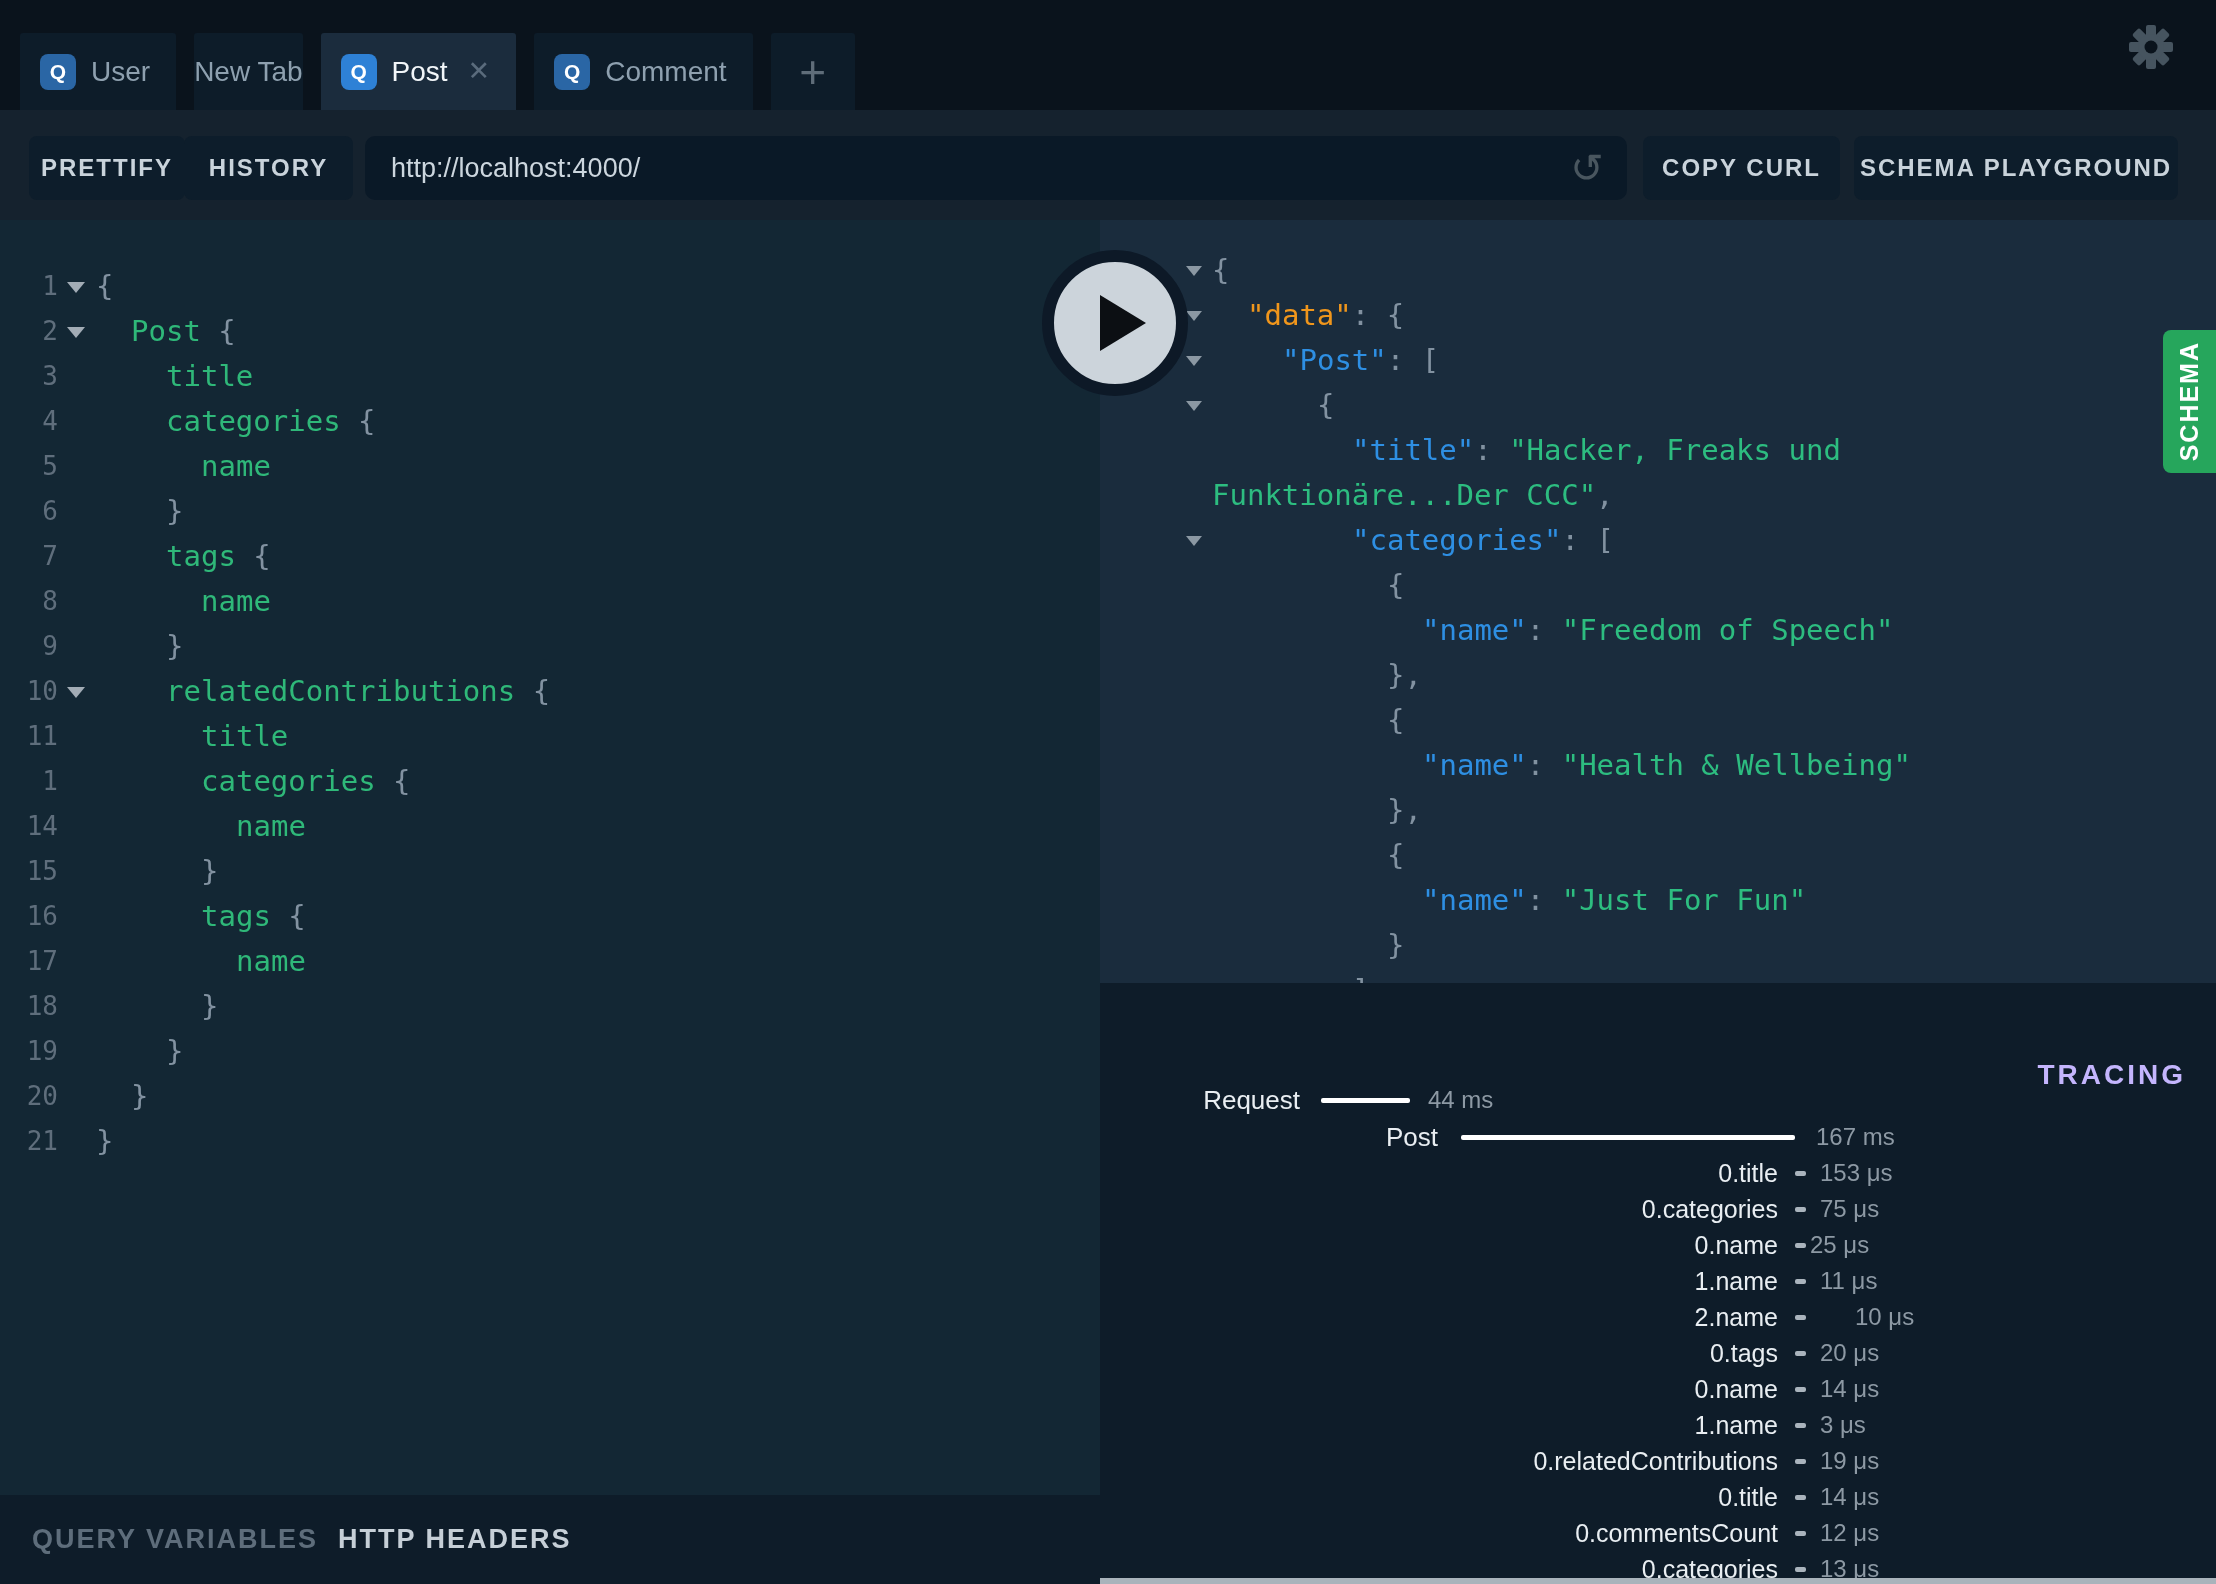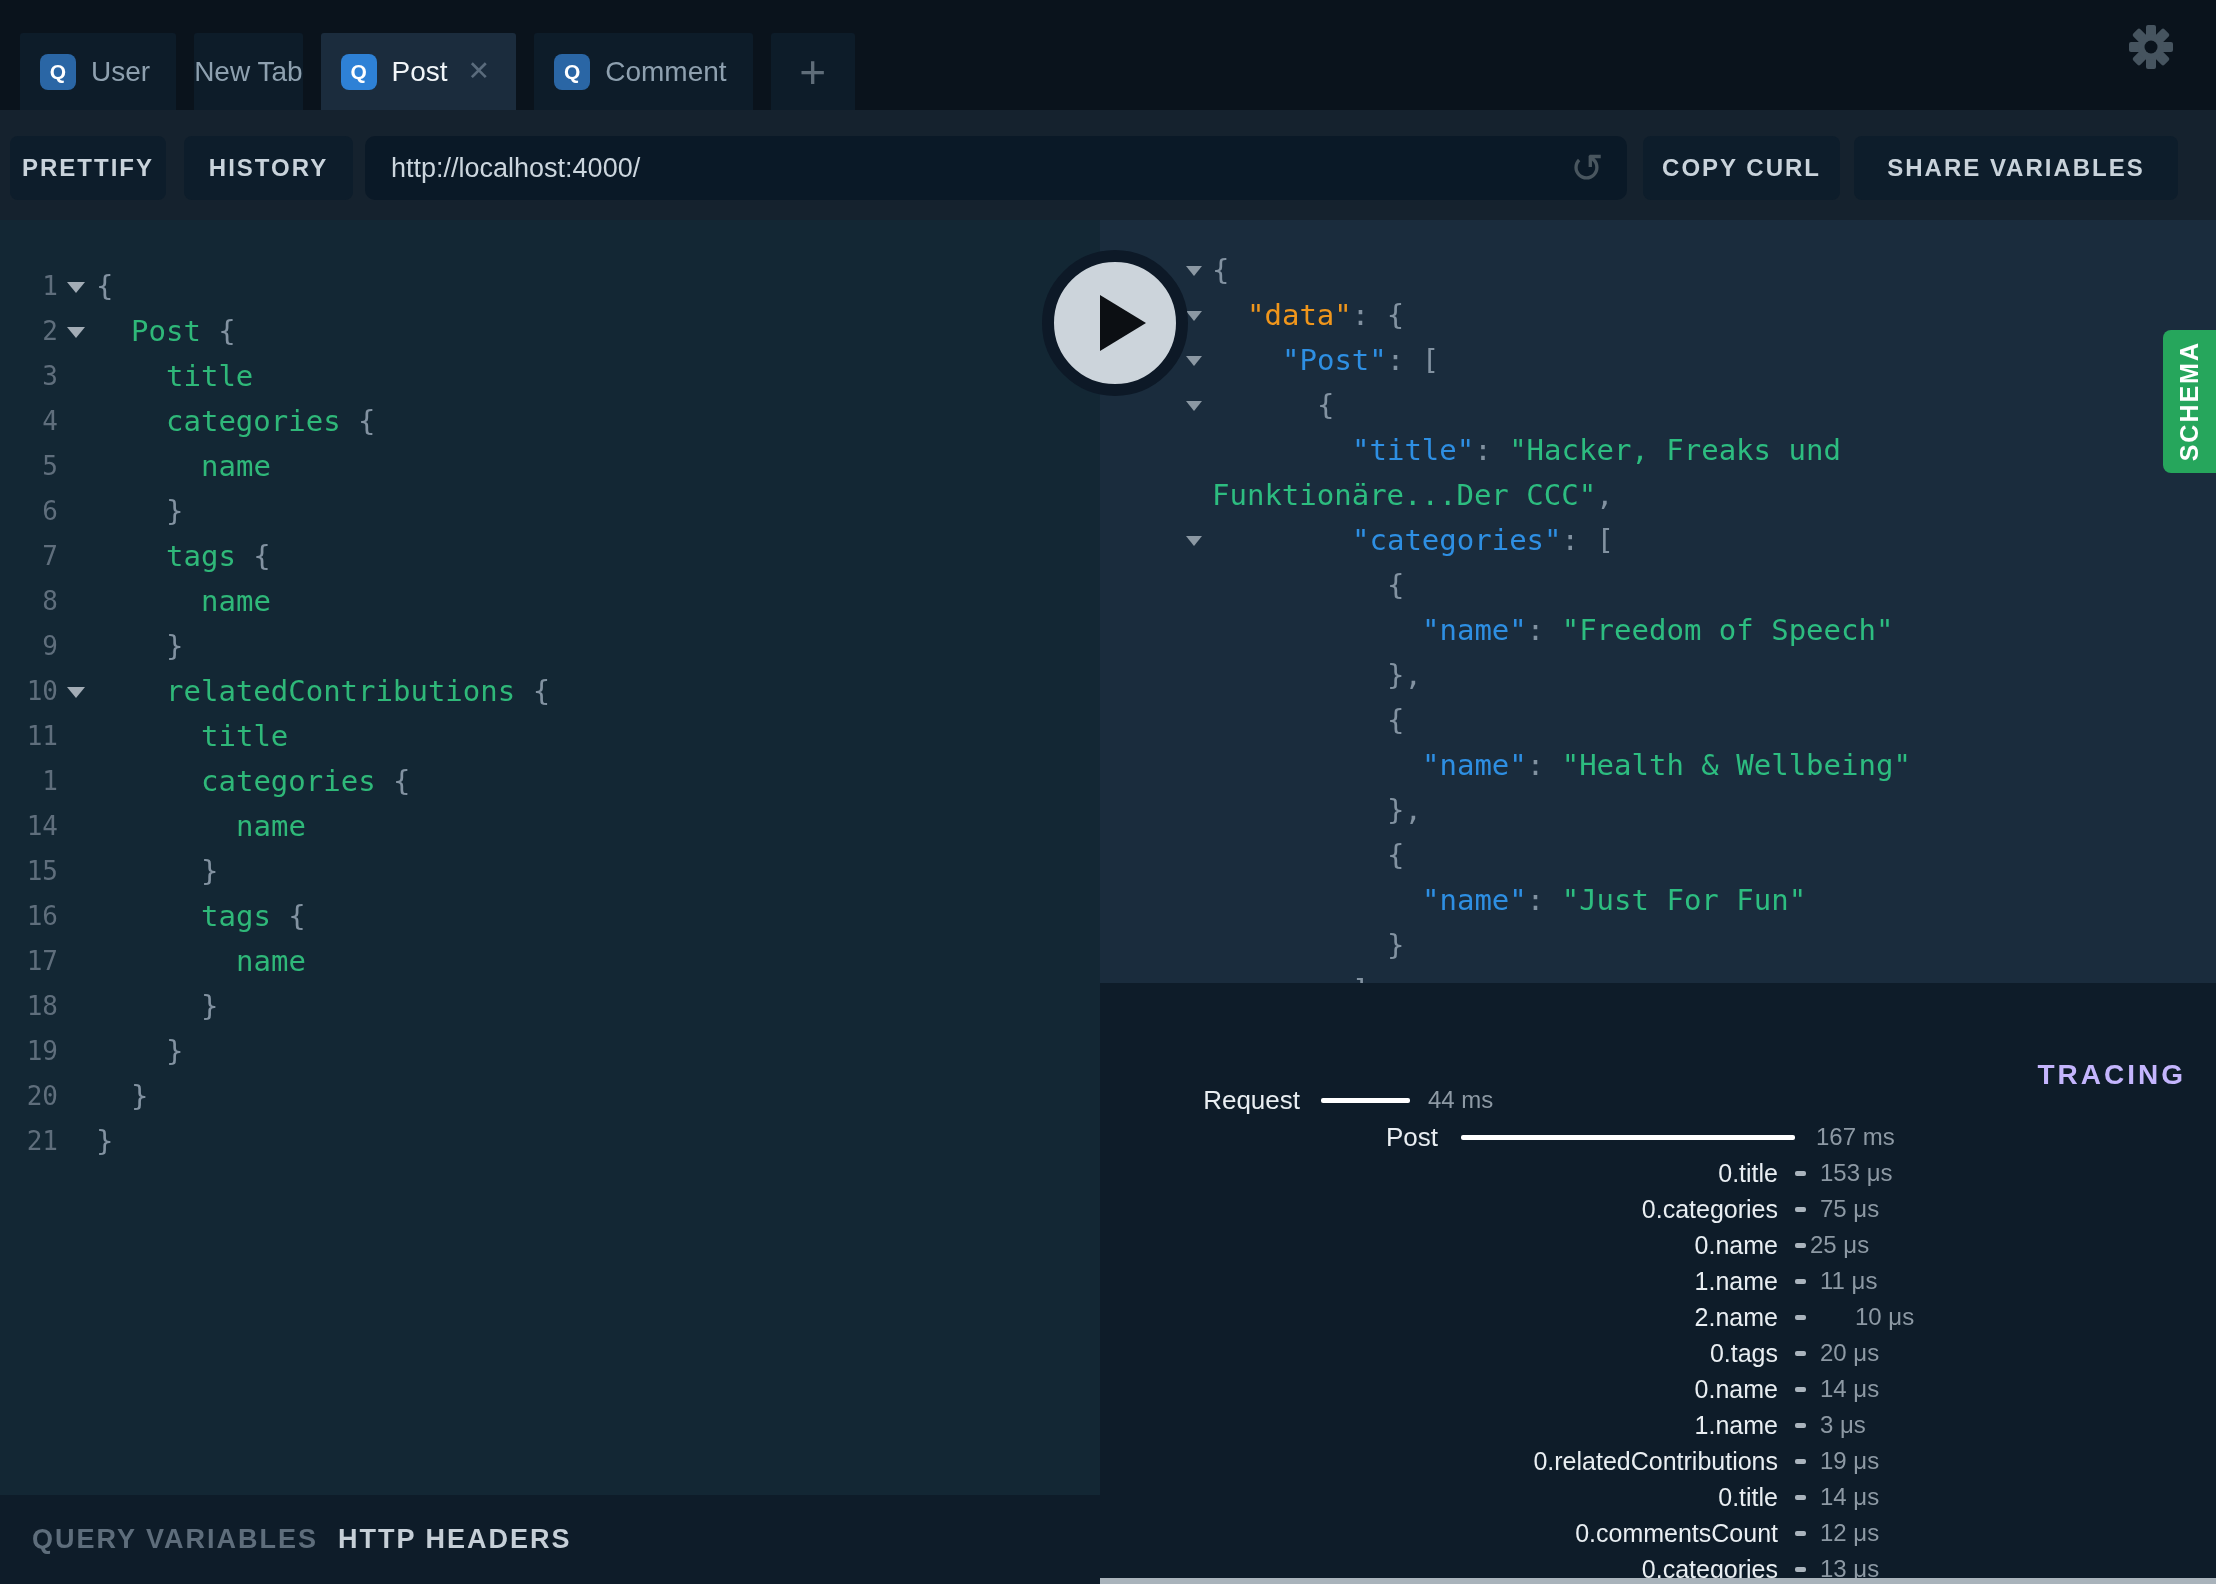--- a/index.html
+++ b/index.html
@@ -30,21 +30,21 @@
     display:flex;align-items:center;justify-content:center;border-radius:3px 3px 0 0;cursor:pointer;
   }
   .gear{position:absolute;left:2127px;top:23px;width:48px;height:48px;cursor:pointer;}
   
   .toolbar{position:absolute;left:0;top:110px;width:2216px;height:110px;background:#15222e;}
   .tb-btn{
     position:absolute;top:26px;height:64px;background:#0d1d2b;border-radius:8px;
     color:#c9d3db;font-size:24px;font-weight:bold;letter-spacing:2px;
     display:flex;align-items:center;justify-content:center;cursor:pointer;white-space:nowrap;
   }
-  #btn-prettify{left:10px;width:156px;}
+  #btn-prettify{left:29px;width:156px;}
   #btn-history{left:184px;width:169px;}
   #btn-copycurl{left:1643px;width:197px;}
   #btn-share{left:1854px;width:324px;}
   .url-wrap{position:absolute;left:365px;top:26px;width:1262px;height:64px;}
   .url-input{
     width:100%;height:100%;box-sizing:border-box;background:#0a1927;border:none;outline:none;
     border-radius:10px;color:#ccd6de;font-size:27px;padding:0 70px 0 26px;
     font-family:"Liberation Sans",sans-serif;
   }
   .refresh{
@@ -153,21 +153,21 @@
 </div>
 
 <div class="toolbar">
   <div class="tb-btn" id="btn-prettify">PRETTIFY</div>
   <div class="tb-btn" id="btn-history">HISTORY</div>
   <div class="url-wrap">
     <input class="url-input" value="http://localhost:4000/" style="">
     <div class="refresh">↺</div>
   </div>
   <div class="tb-btn" id="btn-copycurl">COPY CURL</div>
-  <div class="tb-btn" id="btn-share">SHARE VARIABLES</div>
+  <div class="tb-btn" id="btn-share">SCHEMA PLAYGROUND</div>
 </div>
 
 <div class="editor-pane">
   <div id="query-lines">
       <div class="cm-line"><span class="ln">1</span><span class="foldgut"><span class="tri"></span></span><span style="padding-left: 0px;"><span class="tok-p">{</span></span></div>
       <div class="cm-line"><span class="ln">2</span><span class="foldgut"><span class="tri"></span></span><span style="padding-left: 35px;"><span class="tok-f">Post</span><span class="tok-p"> {</span></span></div>
       <div class="cm-line"><span class="ln">3</span><span class="foldgut"></span><span style="padding-left: 70px;"><span class="tok-f">title</span></span></div>
       <div class="cm-line"><span class="ln">4</span><span class="foldgut"></span><span style="padding-left: 70px;"><span class="tok-f">categories</span><span class="tok-p"> {</span></span></div>
       <div class="cm-line"><span class="ln">5</span><span class="foldgut"></span><span style="padding-left: 105px;"><span class="tok-f">name</span></span></div>
       <div class="cm-line"><span class="ln">6</span><span class="foldgut"></span><span style="padding-left: 70px;"><span class="tok-p">}</span></span></div>

